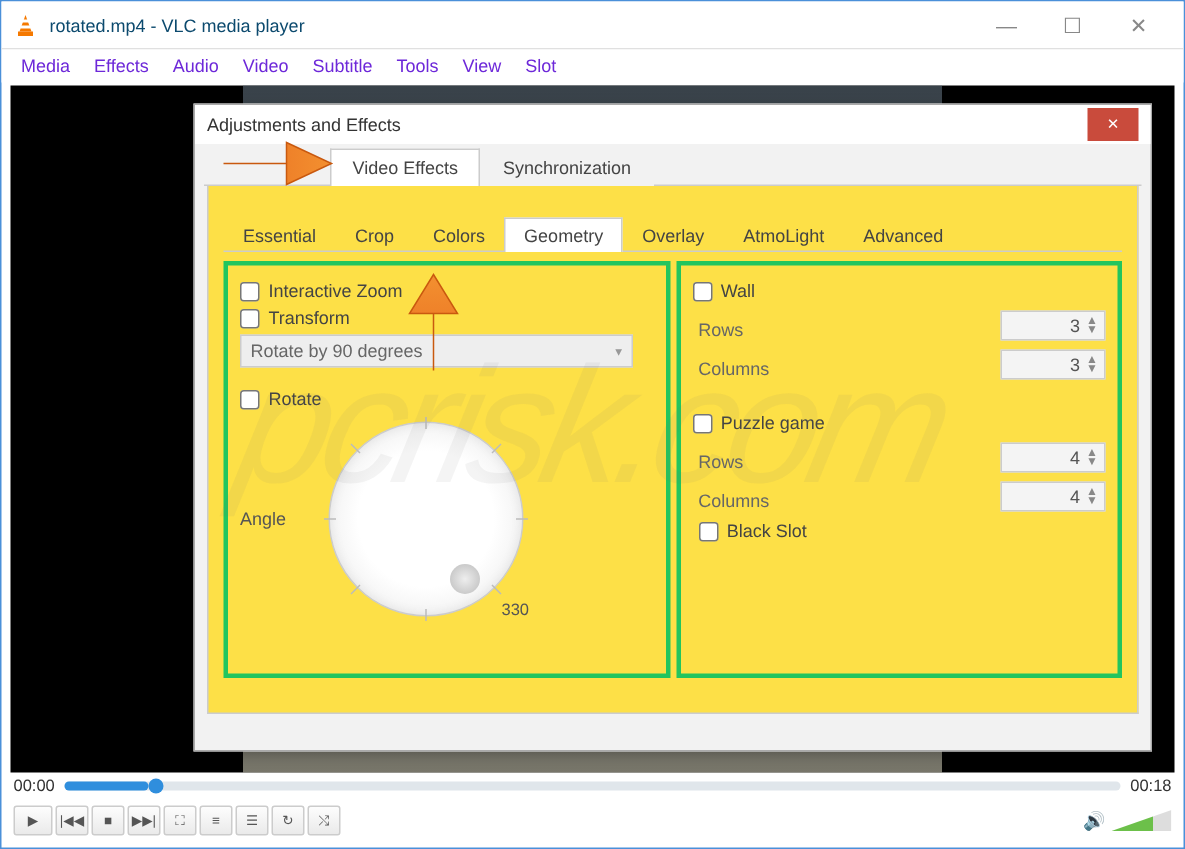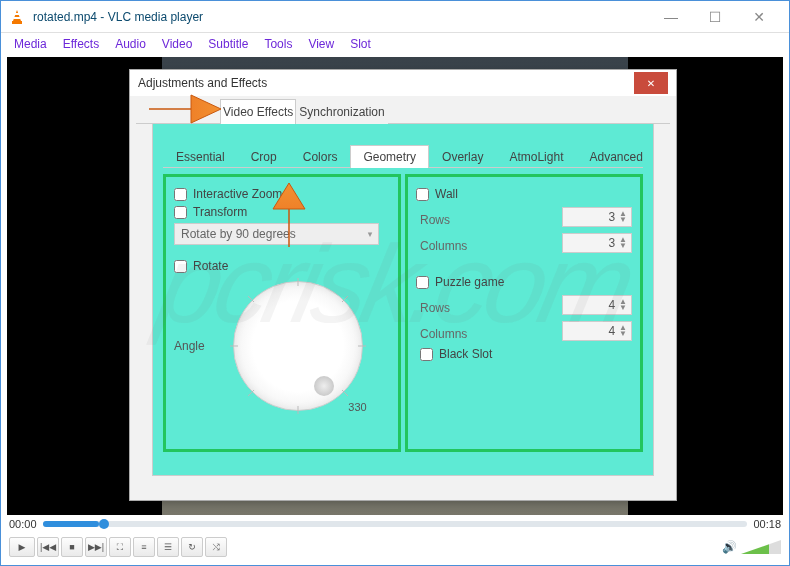--- a/index.html
+++ b/index.html
@@ -25,29 +25,29 @@
 .track-fill { position:absolute; left:0; top:0; bottom:0; width:8%; background:#2f8edd; border-radius:3px;}
 .track-thumb { position:absolute; left:8%; top:-2px; width:10px;height:10px;background:#2f8edd;border-radius:50%;}
 
 .controls { position: absolute; bottom: 6px; left: 8px; right: 8px; height: 24px; display: flex; align-items: center; gap: 2px; }
 .ctrl-btn { width: 22px; height: 20px; border: 1px solid #ccc; background: linear-gradient(#fdfdfd,#eaeaea); display:flex;align-items:center;justify-content:center; font-size:9px; color:#555; border-radius:2px;}
 .ctrl-btn.play { width: 26px; }
 .vol { margin-left: auto; display:flex;align-items:center;gap:4px;}
 .vol-tri { width: 40px; height: 14px; background: linear-gradient(to right, #6cc04a 0%, #6cc04a 70%, #ddd 70%, #ddd 100%); clip-path: polygon(0 100%, 100% 0, 100% 100%); }
 
 
-.dialog { position: absolute; top: 68px; left: 128px; width: 548px; height: 432px; background: #f2f2f2; border: 1px solid #aaa; box-shadow: 2px 2px 8px rgba(0,0,0,0.25); }
+.dialog { position: absolute; top: 68px; left: 128px; width: 639px; height: 432px; background: #f2f2f2; border: 1px solid #aaa; box-shadow: 2px 2px 8px rgba(0,0,0,0.25); }
 .dlg-title { height: 26px; background: #fff; display: flex; align-items: center; padding: 0 8px; font-size: 12px; color: #333;}
 .dlg-close { margin-left: auto; width: 34px; height: 22px; background: #c94b3c; color: #fff; display:flex;align-items:center;justify-content:center; font-size:10px;}
 
 .main-tabs { display:flex; margin: 2px 6px 0; border-bottom: 1px solid #ccc; }
-.main-tab { padding: 5px 2px; font-size: 12px; color: #444; border:1px solid transparent; border-bottom:none; background:#f2f2f2; position:relative; top:1px;}
+.main-tab { padding: 5px 14px; font-size: 12px; color: #444; border:1px solid transparent; border-bottom:none; background:#f2f2f2; position:relative; top:1px;}
 .main-tab.active { background:#fff; border-color:#ccc; }
 
-.content { background: #5eead4; margin: 0 22px; border:1px solid #ccc; border-top:none; height: 352px; padding: 20px 10px 10px; position: relative;}
+.content { background: #fde047; margin: 0 8px; border:1px solid #ccc; border-top:none; height: 352px; padding: 20px 10px 10px; position: relative;}
 .sub-tabs { display:flex; border-bottom:1px solid #ccc; }
 .sub-tab { padding: 4px 12px; font-size:12px; color:#444; border:1px solid transparent; border-bottom:none; position:relative; top:1px;}
 .sub-tab.active { background:#fff; border-color:#ccc; }
 
 .panels { display:flex; gap: 4px; margin-top: 6px; height: 278px;}
 .panel { flex:1; border:3px solid #22c55e; padding:6px 8px; position:relative;}
 .chk { display:flex; align-items:center; gap:6px; margin:4px 0; font-size:12px; color:#444;}
 .chk input { width:13px; height:13px;}
 .panel .chk-lbl { white-space: nowrap; }
 .select { width: 95%; height: 22px; background:#eee; border:1px solid #ccc; padding:2px 6px; font-size:11px; color:#666; display:flex;align-items:center;justify-content:space-between;}

